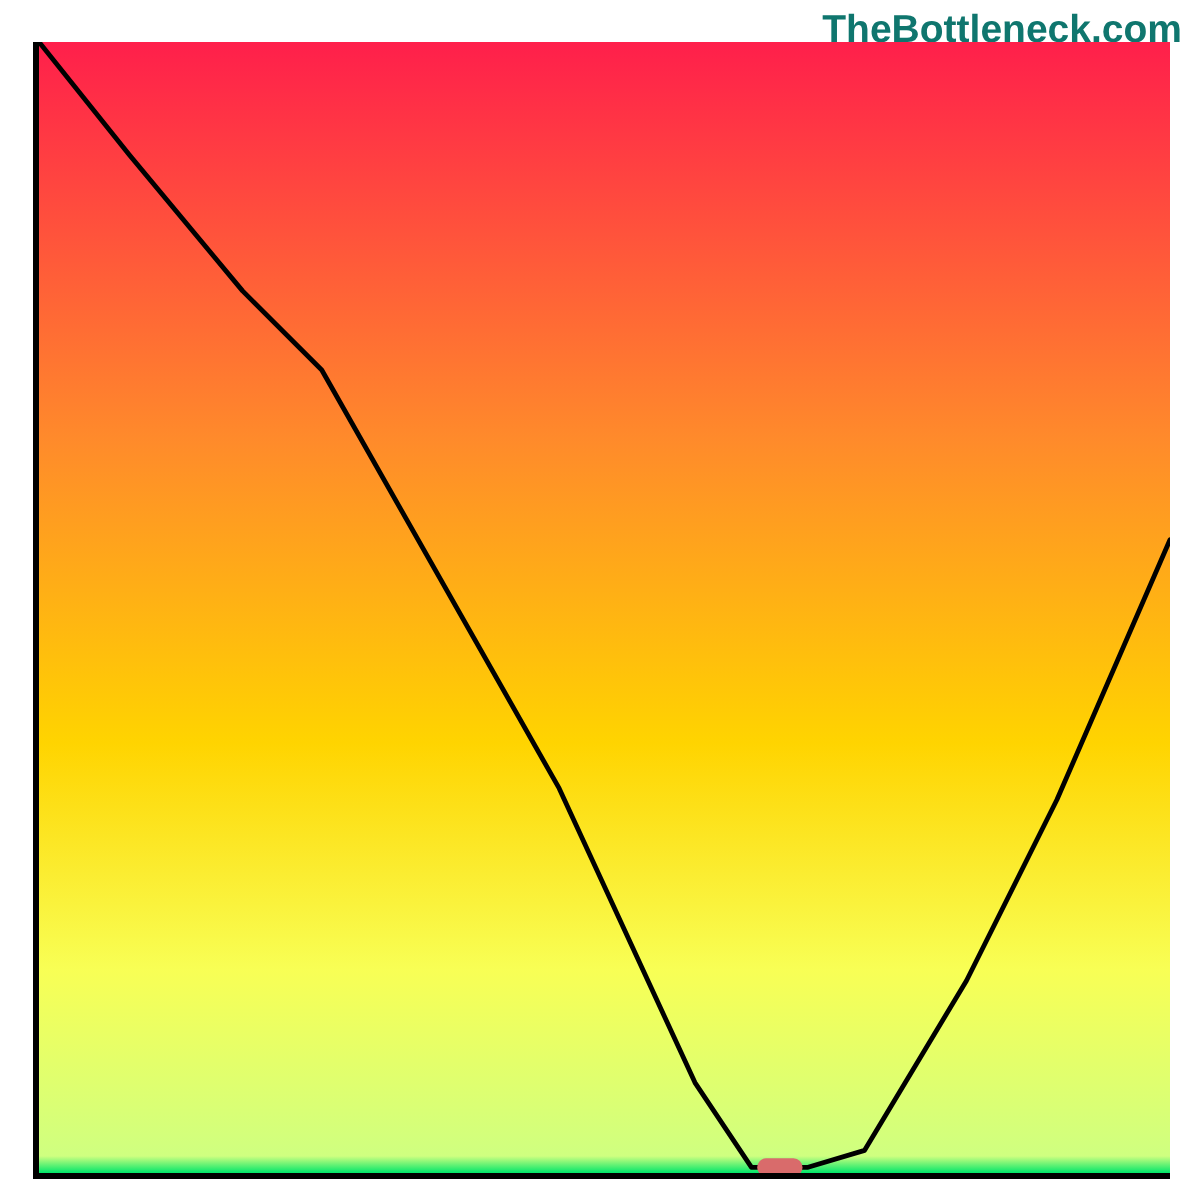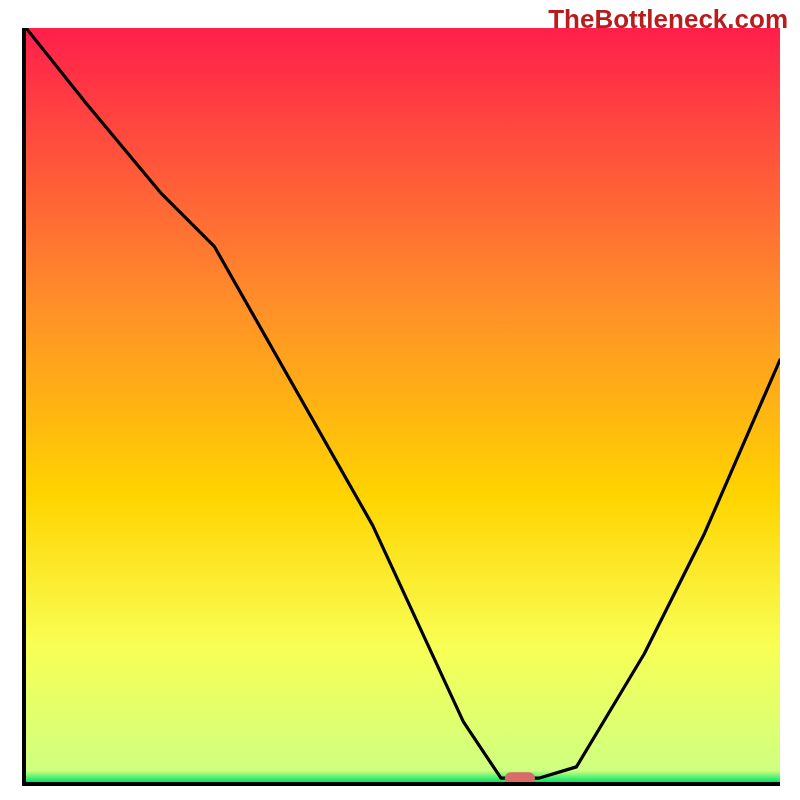--- a/index.html
+++ b/index.html
@@ -9,21 +9,21 @@
     width: 800px;
     height: 800px;
   }
   .watermark {
     position: absolute;
     top: 4px;
     right: 12px;
     font-family: Arial, Helvetica, sans-serif;
     font-size: 26px;
     font-weight: 600;
-    color: #b91c1c;
+    color: #0f766e;
   }
   .plot-area {
     position: absolute;
     left: 22px;
     top: 28px;
     width: 758px;
     height: 758px;
     border-left: 4px solid #000;
     border-bottom: 4px solid #000;
   }

